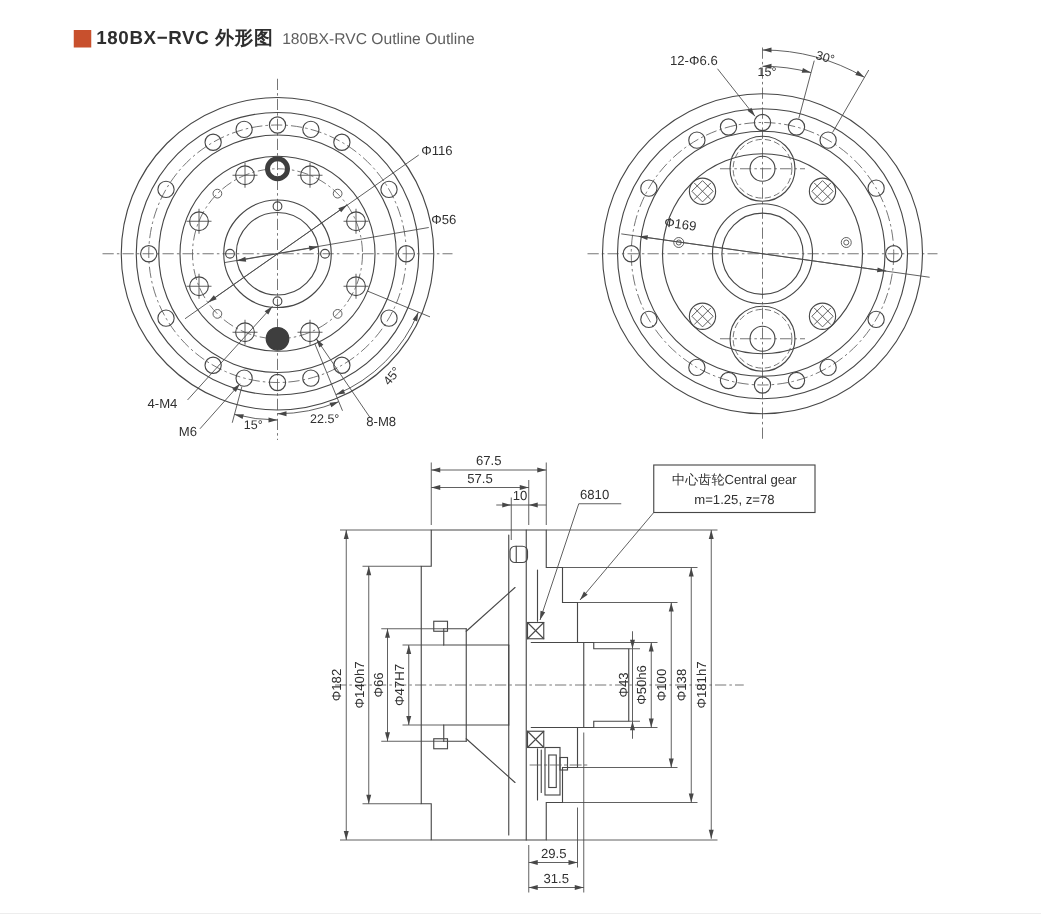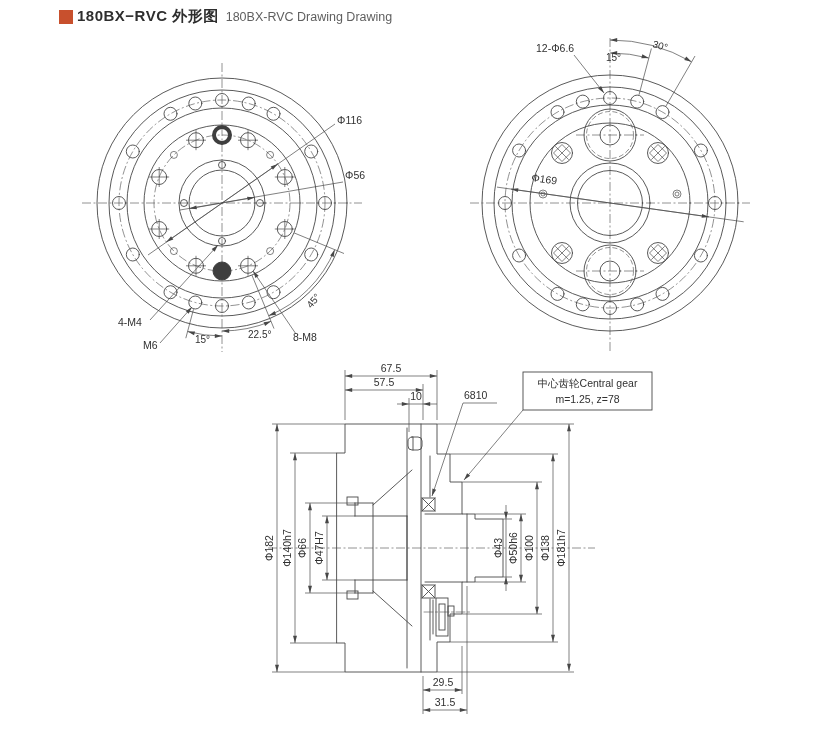--- a/index.html
+++ b/index.html
@@ -1,40 +1,40 @@
 <!DOCTYPE html>
 <html><head>
 <meta charset="utf-8">
 <style>
   html,body{margin:0;padding:0;background:#fff;}
   #page{position:relative;width:833px;height:731px;background:#fff;
         border-right:1px solid #b9b9b9;border-bottom:1px solid #b9b9b9;
         font-family:"Liberation Sans",sans-serif;overflow:hidden;}
-  #title-bar{position:absolute;left:59px;top:7px;display:flex;align-items:center;z-index:2;}
+  #title-bar{position:absolute;left:59px;top:21px;display:flex;align-items:center;z-index:2;}
   #title-sq{width:14px;height:14px;margin-right:4px;}
   #title-cn{font-size:15px;font-weight:bold;color:#2e2e2e;letter-spacing:.5px;}
   #title-en{font-size:12.5px;color:#5f5f5f;margin-left:7px;}
   svg{position:absolute;left:0;top:0;}
   .ln{stroke:#474747;stroke-width:.9;fill:none;stroke-linecap:round;}
   .thin{stroke:#4a4a4a;stroke-width:.7;fill:none;}
   .cl{stroke:#565656;stroke-width:.65;fill:none;stroke-dasharray:9 2.5 2 2.5;}
   .dash{stroke:#565656;stroke-width:.65;fill:none;stroke-dasharray:5 2.5;}
   .dk{fill:#3e3e3e;stroke:#3e3e3e;}
   text{font-family:"Liberation Sans",sans-serif;font-size:10.5px;fill:#303030;}
   .small{font-size:10px;}
 </style>
 </head>
 <body>
 
 <div id="page">
 
   <div id="title-bar">
     <div id="title-sq" style="background:#c8502d"></div>
     <span id="title-cn">180BX−RVC 外形图</span>
-    <span id="title-en">180BX-RVC Drawing Drawing</span>
+    <span id="title-en">180BX-RVC Outline Outline</span>
   </div>
 
   <svg width="833" height="731" viewBox="0 0 833 731">
     <defs>
       <marker id="aE" markerWidth="9" markerHeight="6" refX="8" refY="0" orient="auto" markerUnits="userSpaceOnUse" viewBox="-1 -3 10 6">
         <path d="M0,-2.2 L8,0 L0,2.2 Z" fill="#474747"></path>
       </marker>
       <marker id="aS" markerWidth="9" markerHeight="6" refX="0" refY="0" orient="auto" markerUnits="userSpaceOnUse" viewBox="-1 -3 10 6">
         <path d="M8,-2.2 L0,0 L8,2.2 Z" fill="#474747"></path>
       </marker>

